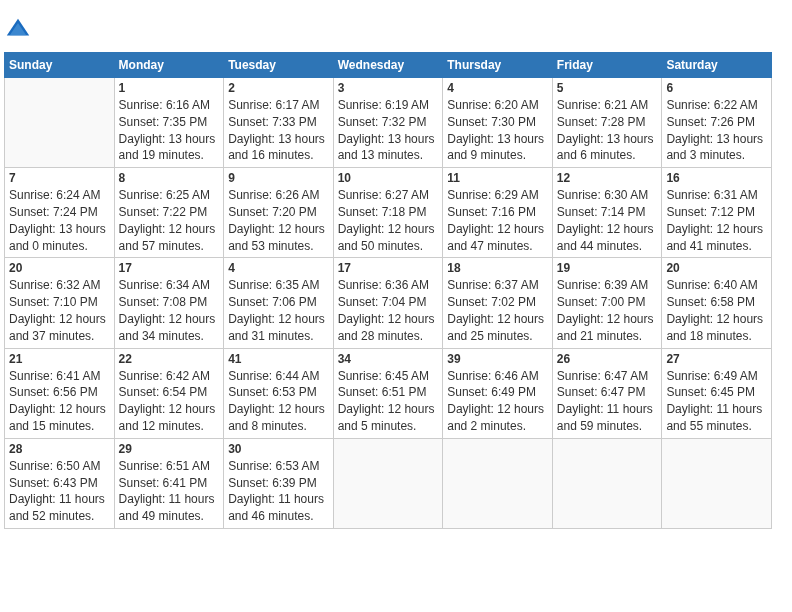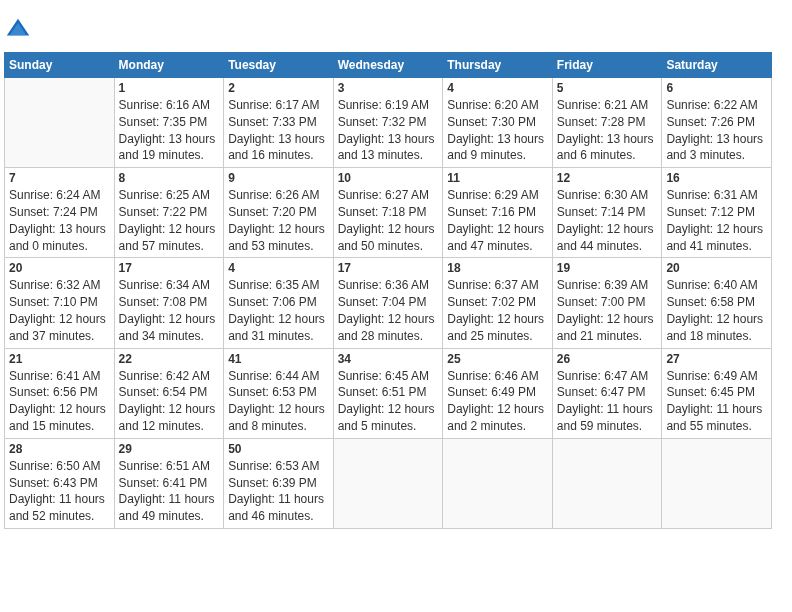--- a/index.html
+++ b/index.html
@@ -230,21 +230,21 @@
           </td>
           <td>
             <span class="day-number">41</span>
             <div class="day-info">Sunrise: 6:44 AM<br>Sunset: 6:53 PM<br>Daylight: 12 hours<br>and 8 minutes.</div>
           </td>
           <td>
             <span class="day-number">34</span>
             <div class="day-info">Sunrise: 6:45 AM<br>Sunset: 6:51 PM<br>Daylight: 12 hours<br>and 5 minutes.</div>
           </td>
           <td>
-            <span class="day-number">25</span>
+            <span class="day-number">39</span>
             <div class="day-info">Sunrise: 6:46 AM<br>Sunset: 6:49 PM<br>Daylight: 12 hours<br>and 2 minutes.</div>
           </td>
           <td>
             <span class="day-number">26</span>
             <div class="day-info">Sunrise: 6:47 AM<br>Sunset: 6:47 PM<br>Daylight: 11 hours<br>and 59 minutes.</div>
           </td>
           <td>
             <span class="day-number">27</span>
             <div class="day-info">Sunrise: 6:49 AM<br>Sunset: 6:45 PM<br>Daylight: 11 hours<br>and 55 minutes.</div>
           </td>
@@ -252,21 +252,21 @@
         <tr class="last-row">
           <td>
             <span class="day-number">28</span>
             <div class="day-info">Sunrise: 6:50 AM<br>Sunset: 6:43 PM<br>Daylight: 11 hours<br>and 52 minutes.</div>
           </td>
           <td>
             <span class="day-number">29</span>
             <div class="day-info">Sunrise: 6:51 AM<br>Sunset: 6:41 PM<br>Daylight: 11 hours<br>and 49 minutes.</div>
           </td>
           <td>
-            <span class="day-number">50</span>
+            <span class="day-number">30</span>
             <div class="day-info">Sunrise: 6:53 AM<br>Sunset: 6:39 PM<br>Daylight: 11 hours<br>and 46 minutes.</div>
           </td>
           <td class="empty-cell"></td>
           <td class="empty-cell"></td>
           <td class="empty-cell"></td>
           <td class="empty-cell"></td>
         </tr>
       </tbody>
   </table>
 </div>

